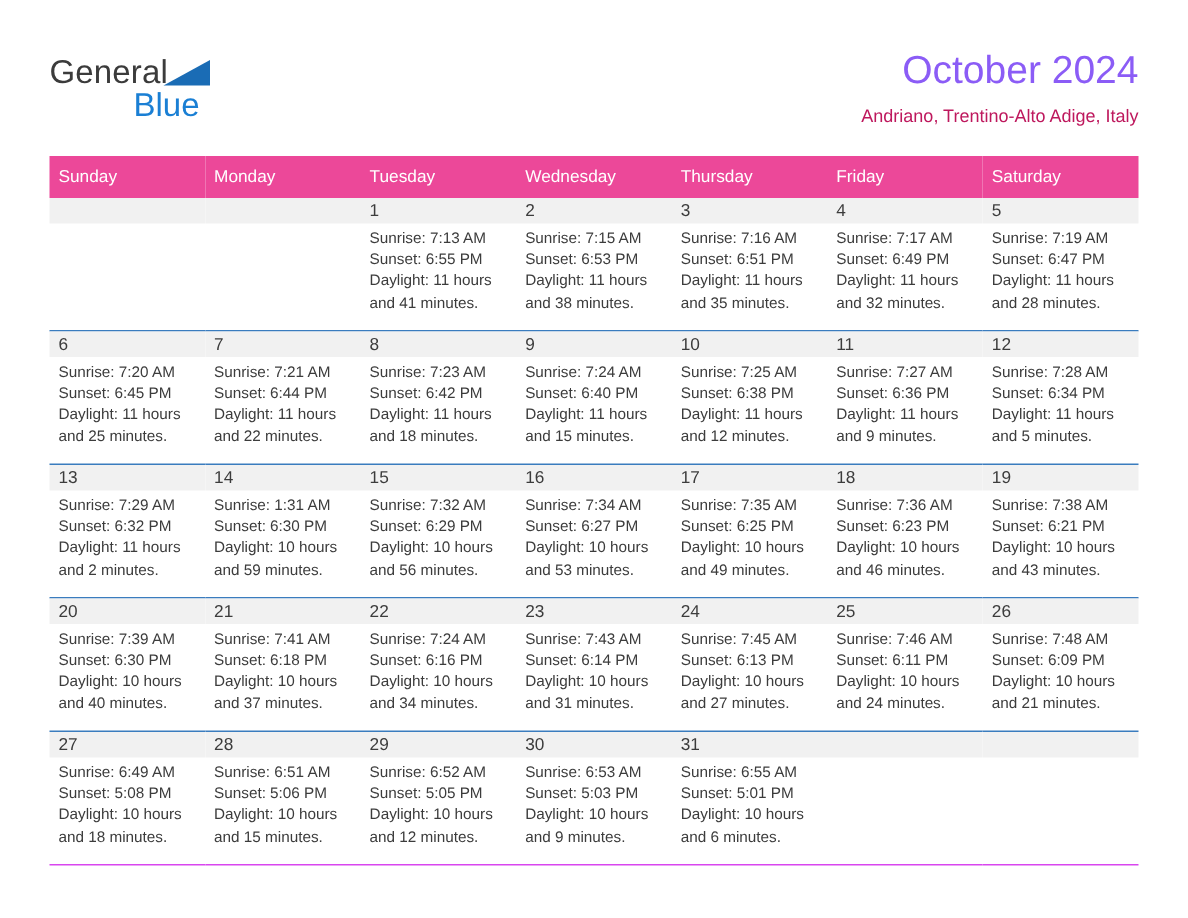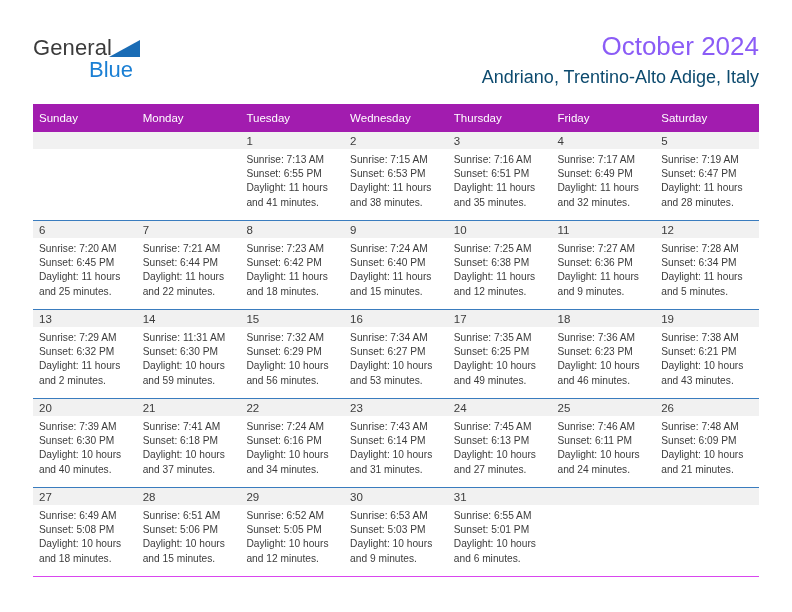--- a/index.html
+++ b/index.html
@@ -81,41 +81,41 @@
   }
   .cal-title {
     font-size: 26px;
     color: #8b5cf6;
     line-height: 32px;
     font-weight: normal;
     margin: 0;
     white-space: nowrap;
   }
   .cal-subtitle {
-    font-size: 18px;
-    color: #0c4a6e;
+    font-size: 12px;
+    color: #be185d;
     line-height: 22px;
     margin: 4px 0 0 0;
     white-space: nowrap;
     text-align: right;
   }
 
   
   .calendar {
     position: absolute;
     left: 33px;
     top: 104px;
     width: 726px;
     border-collapse: collapse;
     table-layout: fixed;
   }
   .calendar col { width: 103.71px; }
 
   .dow-row th {
-    background: #a21caf;
+    background: #ec4899;
     color: #ffffff;
     font-size: 11.5px;
     font-weight: normal;
     text-align: left;
     padding: 5px 0 5px 6px;
     height: 18px;
     vertical-align: middle;
   }
 
   .week-row td {
@@ -359,21 +359,21 @@
                 <div>Sunset: 6:32 PM</div>
                 <div>Daylight: 11 hours</div>
                 <div>and 2 minutes.</div>
               </div>
             </div>
           </td>
           <td>
             <div class="cell-inner">
               <div class="daynum-band">14</div>
               <div class="cell-body">
-                <div>Sunrise: 11:31 AM</div>
+                <div>Sunrise: 1:31 AM</div>
                 <div>Sunset: 6:30 PM</div>
                 <div>Daylight: 10 hours</div>
                 <div>and 59 minutes.</div>
               </div>
             </div>
           </td>
           <td>
             <div class="cell-inner">
               <div class="daynum-band">15</div>
               <div class="cell-body">

